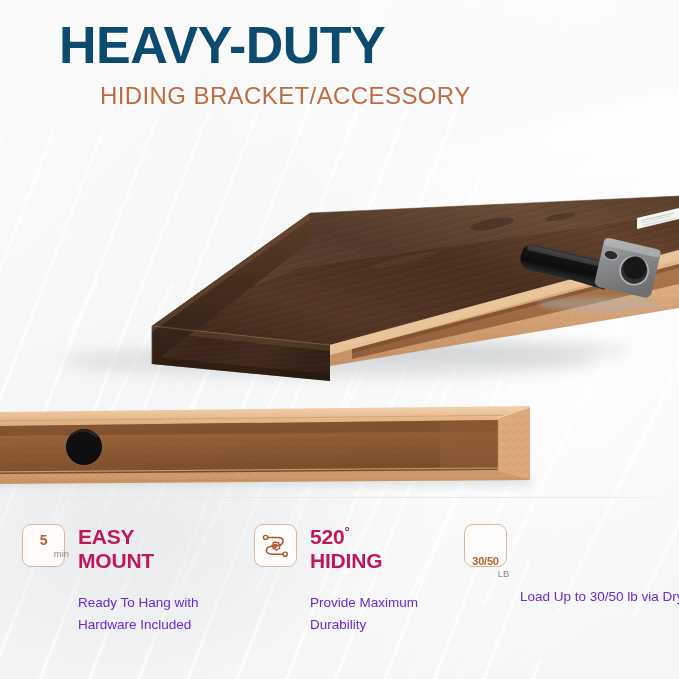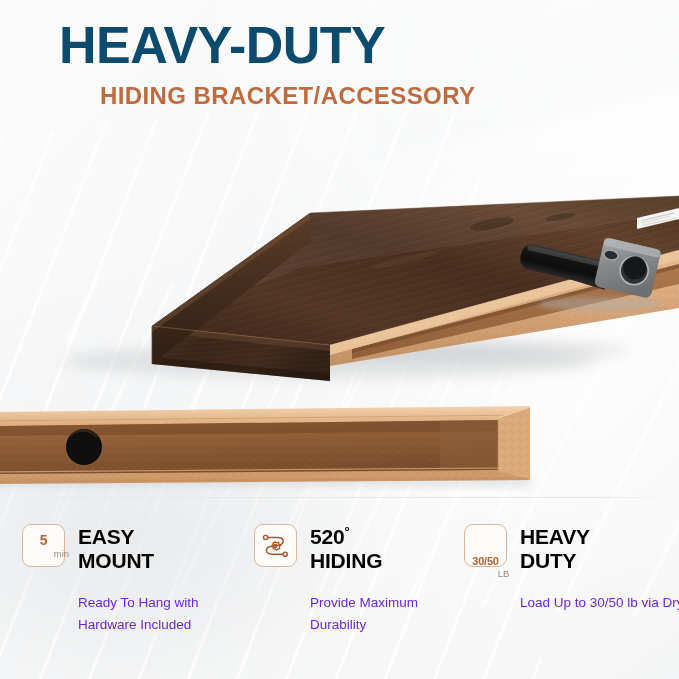--- a/index.html
+++ b/index.html
@@ -84,21 +84,21 @@
     letter-spacing: -0.5px;
     color: #0c4a6e;
     line-height: 1;
     white-space: nowrap;
     margin-left: 39px;
   }
   .subtitle {
     position: absolute;
     left: 100px; top: 84px;
     font-size: 24px;
-    font-weight: 700;
+    font-weight: 400;
     letter-spacing: .4px;
     color: #bf6b3f;
     line-height: 1;
     white-space: nowrap;
   }
 
   
   .hero {
     position: absolute;
     left: 0; top: 118px;
@@ -177,21 +177,21 @@
     border-radius: 9px;
     background: #fdfcfb;
     display: flex;
     align-items: center;
     justify-content: center;
   }
 
   .feature-title {
     font-size: 21px;
     font-weight: 700;
-    color: #000000;
+    color: #be185d;
     line-height: 1.14;
     letter-spacing: -.2px;
     padding-top: 1px;
   }
   .feature-title .deg {
     font-size: 13px;
     vertical-align: super;
     font-weight: 700;
   }
   .feature-body {
@@ -455,21 +455,19 @@
       <div class="feature-body">Provide Maximum
 Durability</div>
     </div>
 
     <div class="feature f2">
       <div class="feature-head">
         <div class="badge">
           <span class="badge-top small">30/50</span>
           <span class="badge-bot">LB</span>
         </div>
-        <div class="feature-title" style="white-space:pre-line">HEAVY
-DUTY</div>
       </div>
       <div class="feature-body">Load Up to
 30/50 lb via Drywall</div>
     </div>
 
   </div>
 </div>
 
 </body></html>

